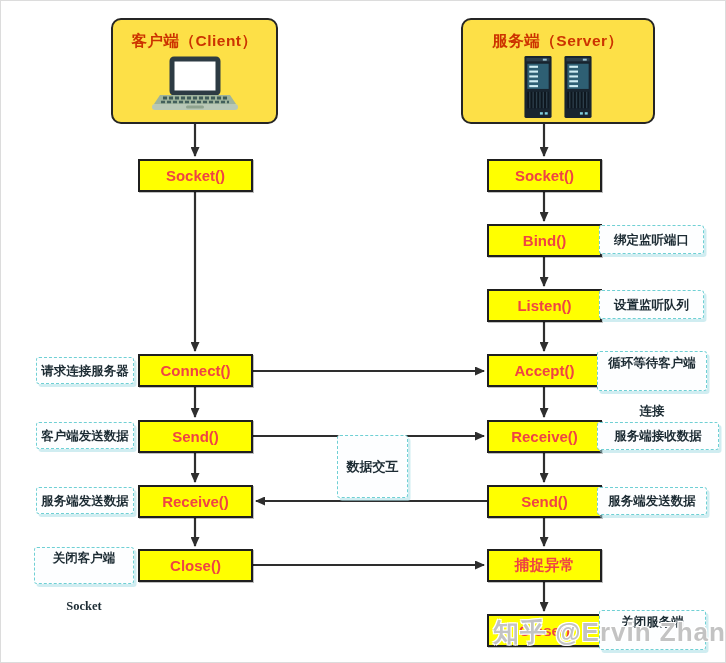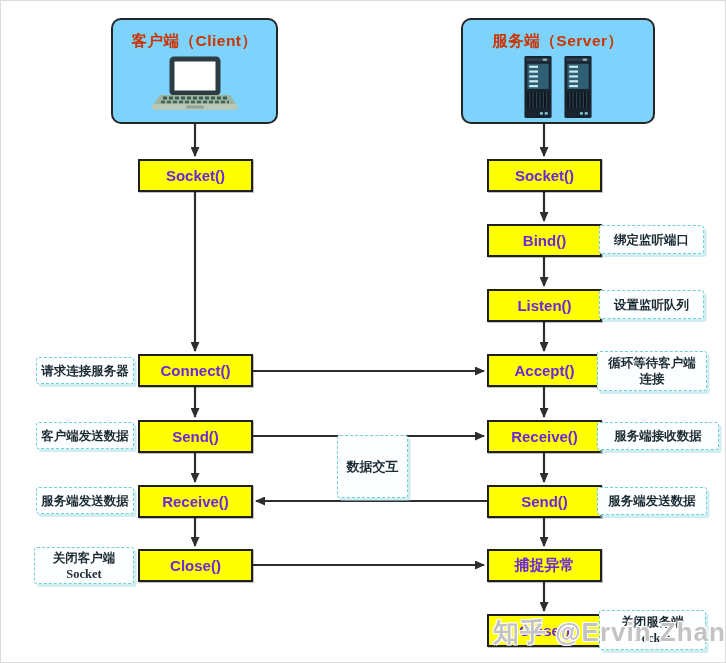--- a/index.html
+++ b/index.html
@@ -4,42 +4,42 @@
 <style>
   html,body{margin:0;padding:0;background:#fff;}
   .canvas{
     position:relative;width:726px;height:663px;background:#fff;
     border:1px solid #dcdcdc;box-sizing:border-box;overflow:hidden;
     font-family:"Liberation Sans","DejaVu Sans",sans-serif;
   }
   .arrows{position:absolute;left:0;top:0;width:726px;height:663px;z-index:1;pointer-events:none;}
 
   .endpoint{
-    position:absolute;background:#7dd3fc;border:2.5px solid #252525;border-radius:10px;
+    position:absolute;background:#fde047;border:2.5px solid #252525;border-radius:10px;
     box-sizing:border-box;z-index:2;display:flex;flex-direction:column;align-items:center;
   }
   .endpoint-title{
     margin-top:11px;font-size:15.5px;font-weight:bold;color:#cc3300;letter-spacing:.5px;
   }
   .endpoint-art{margin-top:4px;display:flex;gap:12px;align-items:flex-end;}
 
   .pbox{
     position:absolute;width:115px;height:33px;background:#ffff00;border:2px solid #1f1f1f;
     box-sizing:border-box;z-index:2;display:flex;align-items:center;justify-content:center;
-    font-size:15px;font-weight:bold;color:#6d28d9;box-shadow:1px 1px 0 rgba(0,0,0,.25);
+    font-size:15px;font-weight:bold;color:#ef4444;box-shadow:1px 1px 0 rgba(0,0,0,.25);
   }
 
   .note{
     position:absolute;background:#fdfeff;border:1.6px dashed #6fd0d4;border-radius:3px;
     box-sizing:border-box;z-index:3;display:flex;flex-direction:column;align-items:center;justify-content:center;
     font-size:12.5px;font-weight:bold;color:#1c2b33;line-height:16px;text-align:center;
     box-shadow:2.5px 3px 0 rgba(170,222,230,.55);
     font-family:Liberation Serif, serif;
   }
-  .note span{display:block;}
+  .note span{display:block;margin-top:32px;}
 
   .watermark{
     position:absolute;left:492px;top:614px;z-index:6;white-space:nowrap;
     font-size:26px;font-weight:bold;color:rgba(185,185,185,.85);letter-spacing:1px;
     text-shadow:1px 1px 0 #ffffff,-1px -1px 0 #ffffff,1px -1px 0 #ffffff,-1px 1px 0 #ffffff;
   }
 </style>
 </head>
 <body>
 

